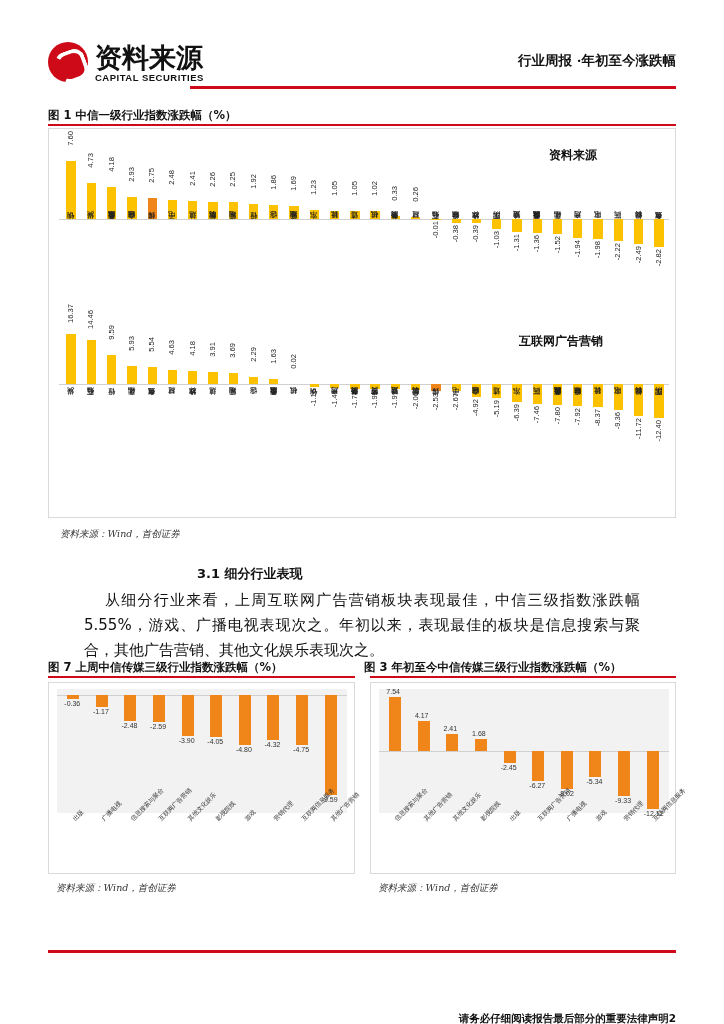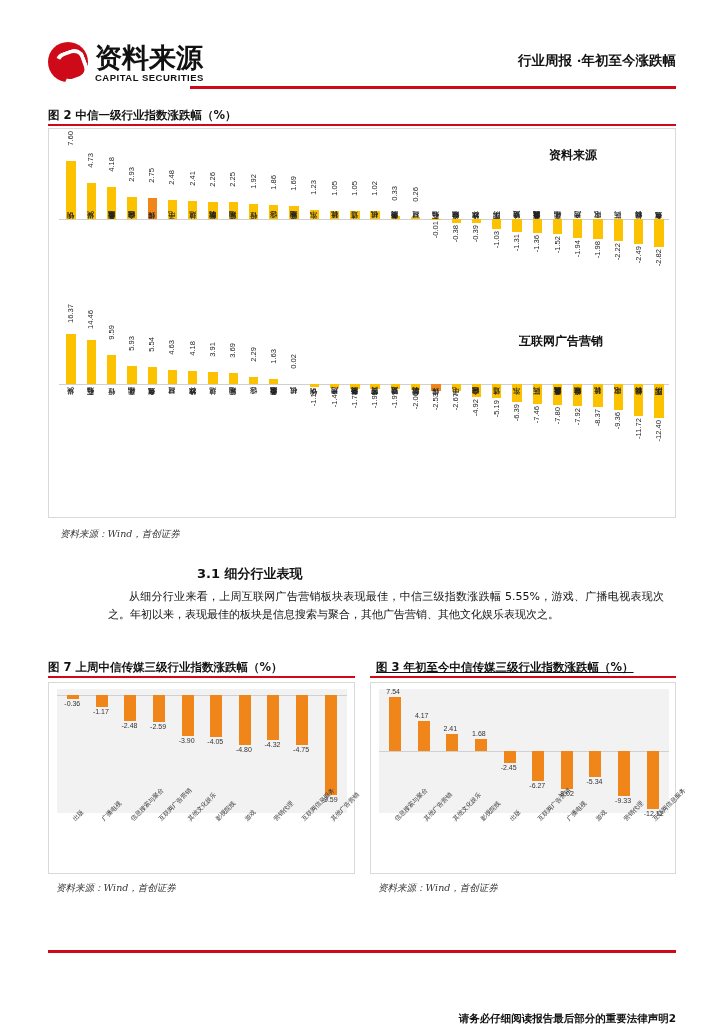--- a/index.html
+++ b/index.html
@@ -81,42 +81,42 @@
   }
   .slabel {
     position:absolute; font-size:6.2px; color:#333; white-space:nowrap;
     font-family:"DejaVu Sans",sans-serif;
     transform-origin:left top; transform:rotate(-45deg);
   }
   .sbar { position:absolute; background:#f08519; }
 
   
   .sec-h { position:absolute; font-size:13px; font-weight:bold; color:#111; font-family:"DejaVu Sans",sans-serif; }
-  .para { position:absolute; font-size:11px; line-height:1.65; color:#111; font-family:"DejaVu Sans",sans-serif; text-align:justify; text-indent:21px;margin-left:24px; }
+  .para { position:absolute; font-size:15px; line-height:1.65; color:#111; font-family:"DejaVu Sans",sans-serif; text-align:justify; text-indent:21px; }
 
   
   .foot-rule { position:absolute; left:48px; right:48px; top:950px; height:2.5px; background:#cf0a18; }
   .foot-txt { position:absolute; right:48px; top:1012px; font-size:10.5px; font-weight:bold; color:#111; font-family:"DejaVu Sans",sans-serif; }
 </style>
 </head>
 <body>
 
 <div class="header">
   <div class="hdr-inner">
     <div class="logo-mark"></div>
     <div class="logo-txt">
       <div class="logo-cn">资料来源</div>
       <div class="logo-en">CAPITAL SECURITIES</div>
     </div>
   </div>
   <div class="hdr-right">行业周报 ·年初至今涨跌幅</div>
   <div class="hdr-rule"></div>
 </div>
 
-<div style="position:absolute;left:48px;top:108px;" class="fig-cap">图 2 中信一级行业指数涨跌幅（%）</div>
+<div style="position:absolute;left:48px;top:108px;" class="fig-cap">图 1 中信一级行业指数涨跌幅（%）</div>
 <div class="cap-rule" style="position:absolute;left:48px;right:48px;top:124px;"></div>
 
 <div class="panel" id="fig1" style="left:48px;top:128px;width:628px;height:390px;background:#ffffff;border:1px solid #d9d9d9;">
 
   <div class="series-title" style="left:500px;top:18px;">资料来源</div>
   <div class="axis" style="left:10px;top:90px;width:610px;"></div>
   <div id="f1a-bars">
       <div class="bar" style="left: 17.472px; width: 9.32267px; top: 32px; height: 58px;"></div>
       <div class="bar" style="left: 37.7387px; width: 9.32267px; top: 53.9026px; height: 36.0974px;"></div>
       <div class="bar" style="left: 58.0053px; width: 9.32267px; top: 58.1px; height: 31.9px;"></div>
@@ -354,21 +354,21 @@
       <div class="slabel" style="left: 136.7px; top: 134px;">其他文化娱乐</div>
       <div class="slabel" style="left: 165.3px; top: 134px;">影视院线</div>
       <div class="slabel" style="left: 193.9px; top: 134px;">游戏</div>
       <div class="slabel" style="left: 222.5px; top: 134px;">营销代理</div>
       <div class="slabel" style="left: 251.1px; top: 134px;">互联网信息服务</div>
       <div class="slabel" style="left: 279.7px; top: 134px;">其他广告营销</div>
     </div>
 </div>
 <div class="src" style="position:absolute;left:56px;top:882px;">资料来源：Wind，首创证券</div>
 
-<div class="fig-cap" style="position:absolute;left:376px;top:660px;text-decoration:underline;">图 3 年初至今中信传媒三级行业指数涨跌幅（%）</div>
+<div class="fig-cap" style="position:absolute;left:364px;top:660px;">图 3 年初至今中信传媒三级行业指数涨跌幅（%）</div>
 <div class="cap-rule" style="position:absolute;left:370px;width:306px;top:676px;"></div>
 <div class="panel" style="left:370px;top:682px;width:306px;height:192px;background:#ffffff;border:1px solid #d9d9d9;">
   <div style="position:absolute;left:8px;top:6px;width:290px;height:124px;background:#f2f2f2;"></div>
   <div class="axis" style="left:8px;top:68px;width:290px;"></div>
   <div id="f3-bars">
       <div class="sbar" style="left: 18.294px; width: 12.012px; top: 14px; height: 54px;"></div>
       <div class="sbar" style="left: 46.894px; width: 12.012px; top: 38.1353px; height: 29.8647px;"></div>
       <div class="sbar" style="left: 75.494px; width: 12.012px; top: 50.7401px; height: 17.2599px;"></div>
       <div class="sbar" style="left: 104.094px; width: 12.012px; top: 55.9682px; height: 12.0318px;"></div>
       <div class="sbar" style="left: 132.694px; width: 12.012px; top: 68px; height: 11.7244px;"></div>

